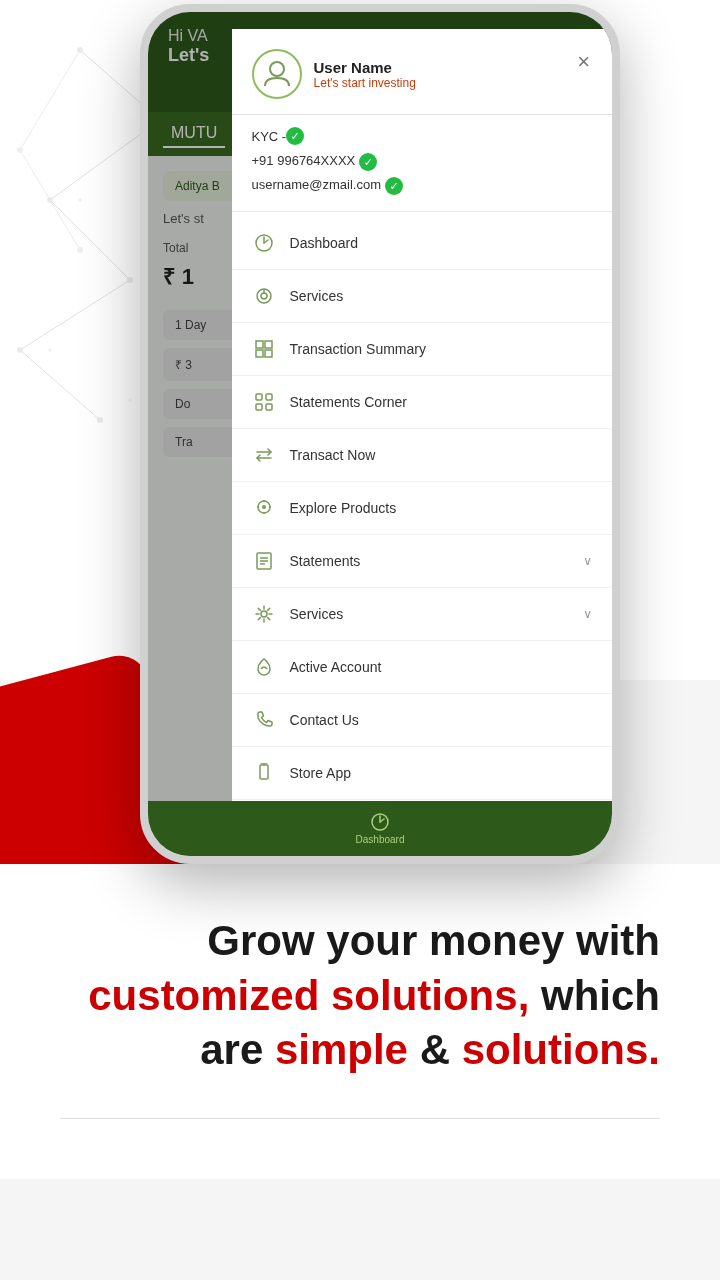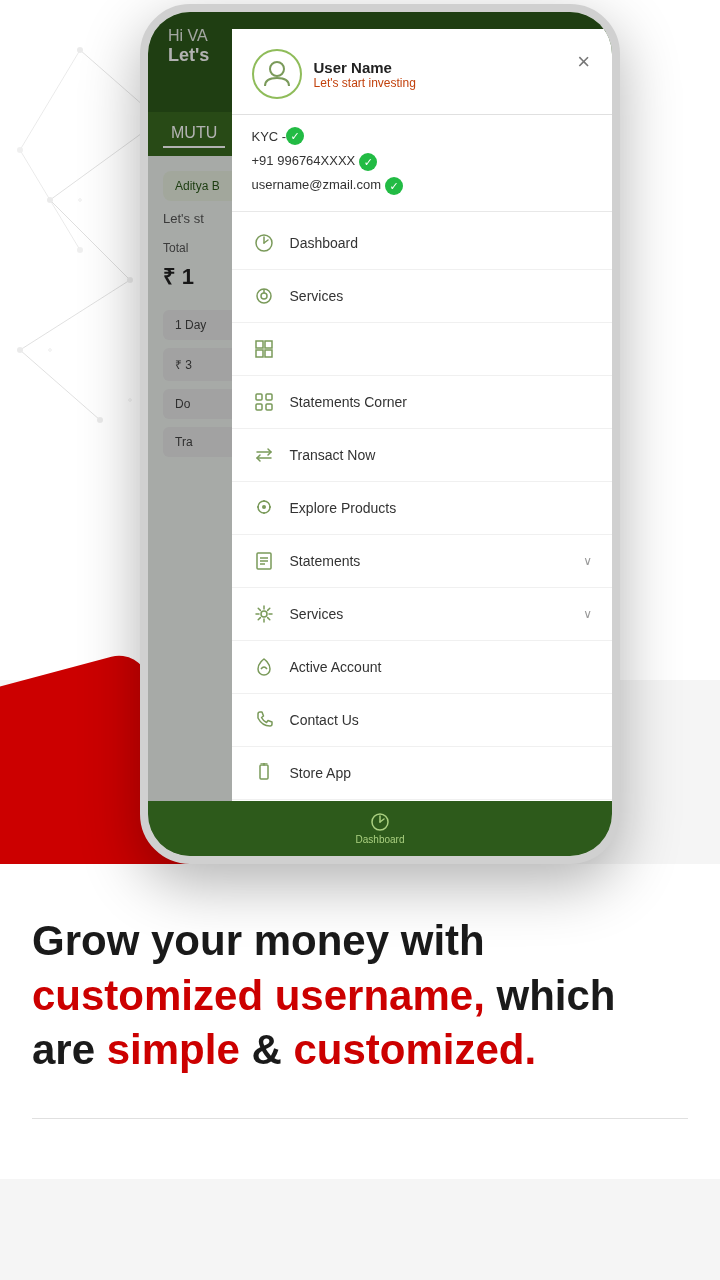--- a/index.html
+++ b/index.html
@@ -327,22 +327,22 @@
       flex-direction: column;
       align-items: center;
       color: #aad080;
       font-size: 10px;
       gap: 2px;
     }
 
     
     .text-section {
       background: #ffffff;
-      padding: 50px 32px 60px;
-      text-align: left;
+      padding: 50px 60px 60px;
+      text-align: right;
       position: relative;
       z-index: 5;
     }
 
     .grow-text {
       font-size: 42px;
       font-weight: 700;
       color: #1a1a1a;
       line-height: 1.3;
       margin-bottom: 10px;
@@ -487,20 +487,21 @@
 
         <div class="menu-item">
           <div class="menu-icon">
             <svg width="20" height="20" viewBox="0 0 20 20" xmlns="http://www.w3.org/2000/svg">
               <rect x="2" y="2" width="7" height="7" fill="none" stroke="#7a9a5a" stroke-width="1.5"></rect>
               <rect x="11" y="2" width="7" height="7" fill="none" stroke="#7a9a5a" stroke-width="1.5"></rect>
               <rect x="2" y="11" width="7" height="7" fill="none" stroke="#7a9a5a" stroke-width="1.5"></rect>
               <rect x="11" y="11" width="7" height="7" fill="none" stroke="#7a9a5a" stroke-width="1.5"></rect>
             </svg>
           </div>
+          <span class="menu-label">Transaction Summary</span>
         </div>
 
         <div class="menu-item">
           <div class="menu-icon">
             <svg width="20" height="20" viewBox="0 0 20 20" xmlns="http://www.w3.org/2000/svg">
               <rect x="2" y="2" width="6" height="6" rx="1" fill="none" stroke="#7a9a5a" stroke-width="1.5"></rect>
               <rect x="12" y="2" width="6" height="6" rx="1" fill="none" stroke="#7a9a5a" stroke-width="1.5"></rect>
               <rect x="2" y="12" width="6" height="6" rx="1" fill="none" stroke="#7a9a5a" stroke-width="1.5"></rect>
               <rect x="12" y="12" width="6" height="6" rx="1" fill="none" stroke="#7a9a5a" stroke-width="1.5"></rect>
             </svg>
@@ -606,17 +607,17 @@
         <span>Dashboard</span>
       </div>
     </div>
 
   </div>
 </div>
 
 <div class="text-section">
   <div class="grow-text">
     <span>Grow your money with</span><br>
-    <span class="red-text">customized username,</span><span> which</span><br>
-    <span>are </span><span class="red-text">simple</span><span> &amp; </span><span class="red-text">customized.</span>
+    <span class="red-text">customized solutions,</span><span> which</span><br>
+    <span>are </span><span class="red-text">simple</span><span> &amp; </span><span class="red-text">solutions.</span>
   </div>
   <div class="divider-line"></div>
 </div>
 
 </body></html>

